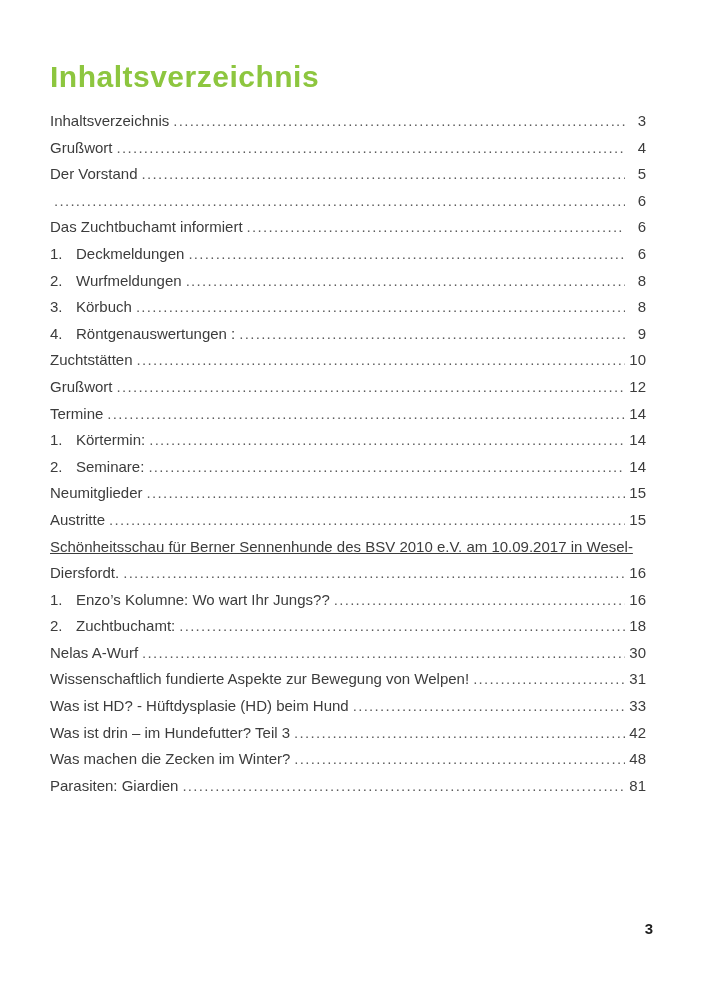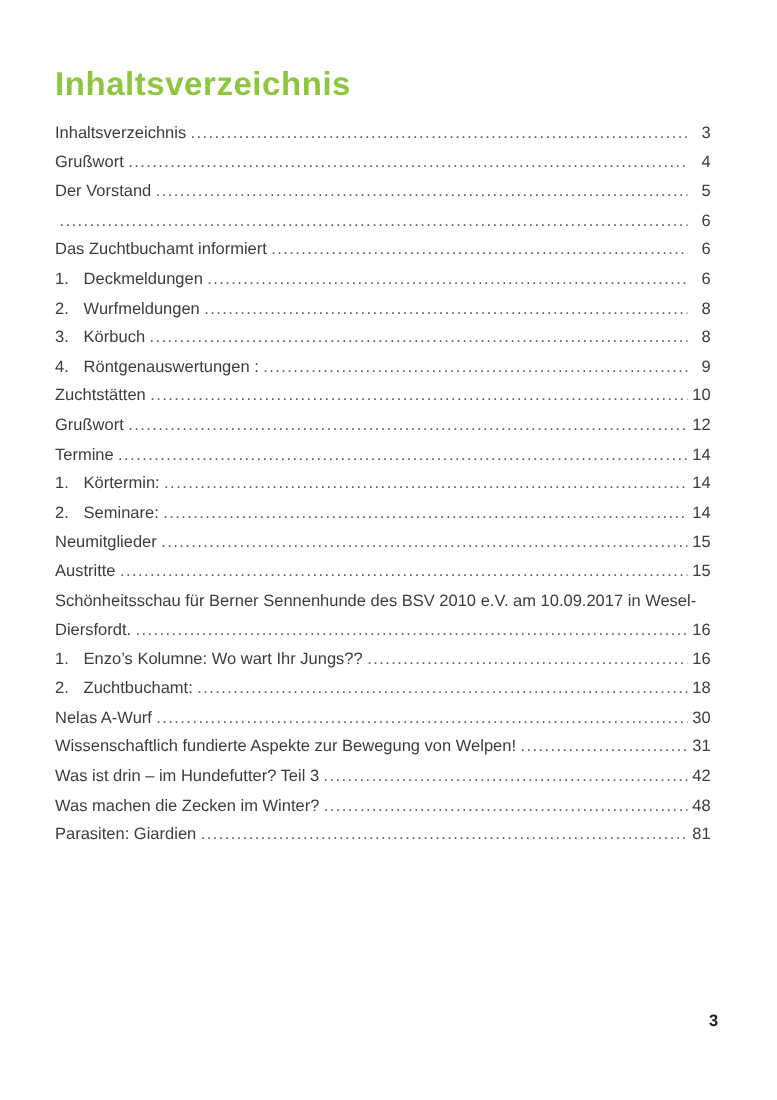--- a/index.html
+++ b/index.html
@@ -47,20 +47,21 @@
     flex: none;
     width: 26px;
   }
   .toc-label {
     flex: none;
     white-space: pre;
   }
   .toc-label.wrap {
     flex: none;
     max-width: 100%;
+    text-decoration: underline;
   }
   .toc-dots {
     flex: 1;
     overflow: hidden;
     white-space: nowrap;
     color: #5c5c5c;
     margin-left: 4px;
     margin-right: 3px;
   }
   .toc-dots::after {
@@ -198,20 +199,25 @@
         <span class="toc-label">Nelas A-Wurf</span>
         <span class="toc-dots"></span>
         <span class="toc-page">30</span>
       </div>
       <div class="toc-row">
         <span class="toc-label">Wissenschaftlich fundierte Aspekte zur Bewegung von Welpen!</span>
         <span class="toc-dots"></span>
         <span class="toc-page">31</span>
       </div>
       <div class="toc-row">
+        <span class="toc-label">Was ist HD? - Hüftdysplasie (HD) beim Hund</span>
+        <span class="toc-dots"></span>
+        <span class="toc-page">33</span>
+      </div>
+      <div class="toc-row">
         <span class="toc-label">Was ist drin – im Hundefutter? Teil 3</span>
         <span class="toc-dots"></span>
         <span class="toc-page">42</span>
       </div>
       <div class="toc-row">
         <span class="toc-label">Was machen die Zecken im Winter?</span>
         <span class="toc-dots"></span>
         <span class="toc-page">48</span>
       </div>
       <div class="toc-row">

